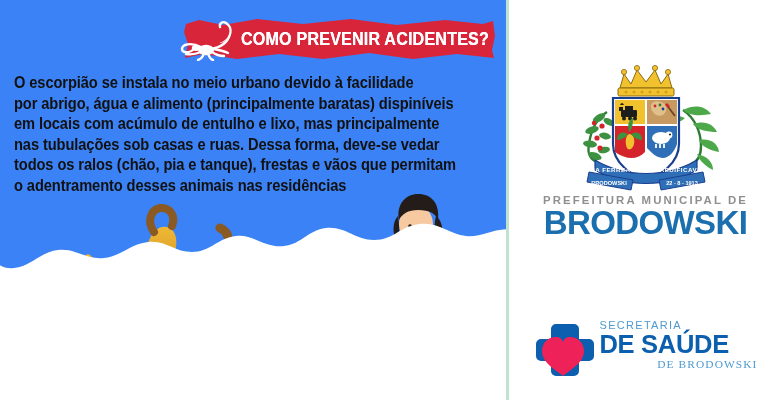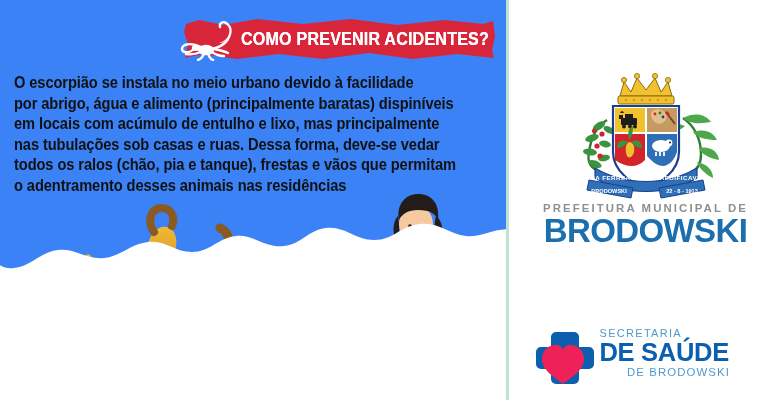--- a/index.html
+++ b/index.html
@@ -117,21 +117,21 @@
     left: 268px;
     top: 190px;
     width: 250px;
     height: 212px;
   }
 
   
   .logo-column {
     position: absolute;
     left: 509px;
-    top: 16px;
+    top: 8px;
     width: 273px;
     height: 288px;
     background: #ffffff;
   }
   .crest-block {
     position: absolute;
     left: 50%;
     top: 52px;
     transform: translateX(-50%);
     width: 232px;
@@ -203,25 +203,25 @@
     color: #0b5fae;
     font-family: "Liberation Sans", sans-serif;
     font-weight: bold;
     font-size: 25.5px;
     letter-spacing: -0.3px;
     line-height: 25px;
     white-space: nowrap;
   }
   .h-sub {
     color: #4e9ad0;
-    font-family: Liberation Sans, sans-serif;
+    font-family: Liberation Serif, serif;
     font-size: 11.4px;
     letter-spacing: 1.1px;
     line-height: 14px;
-    text-align: center;
+    text-align: right;
     padding-right: 2px;
     white-space: nowrap;
   }
 </style>
 </head>
 <body>
 
 <div id="poster">
 
   <div class="green-panel">

